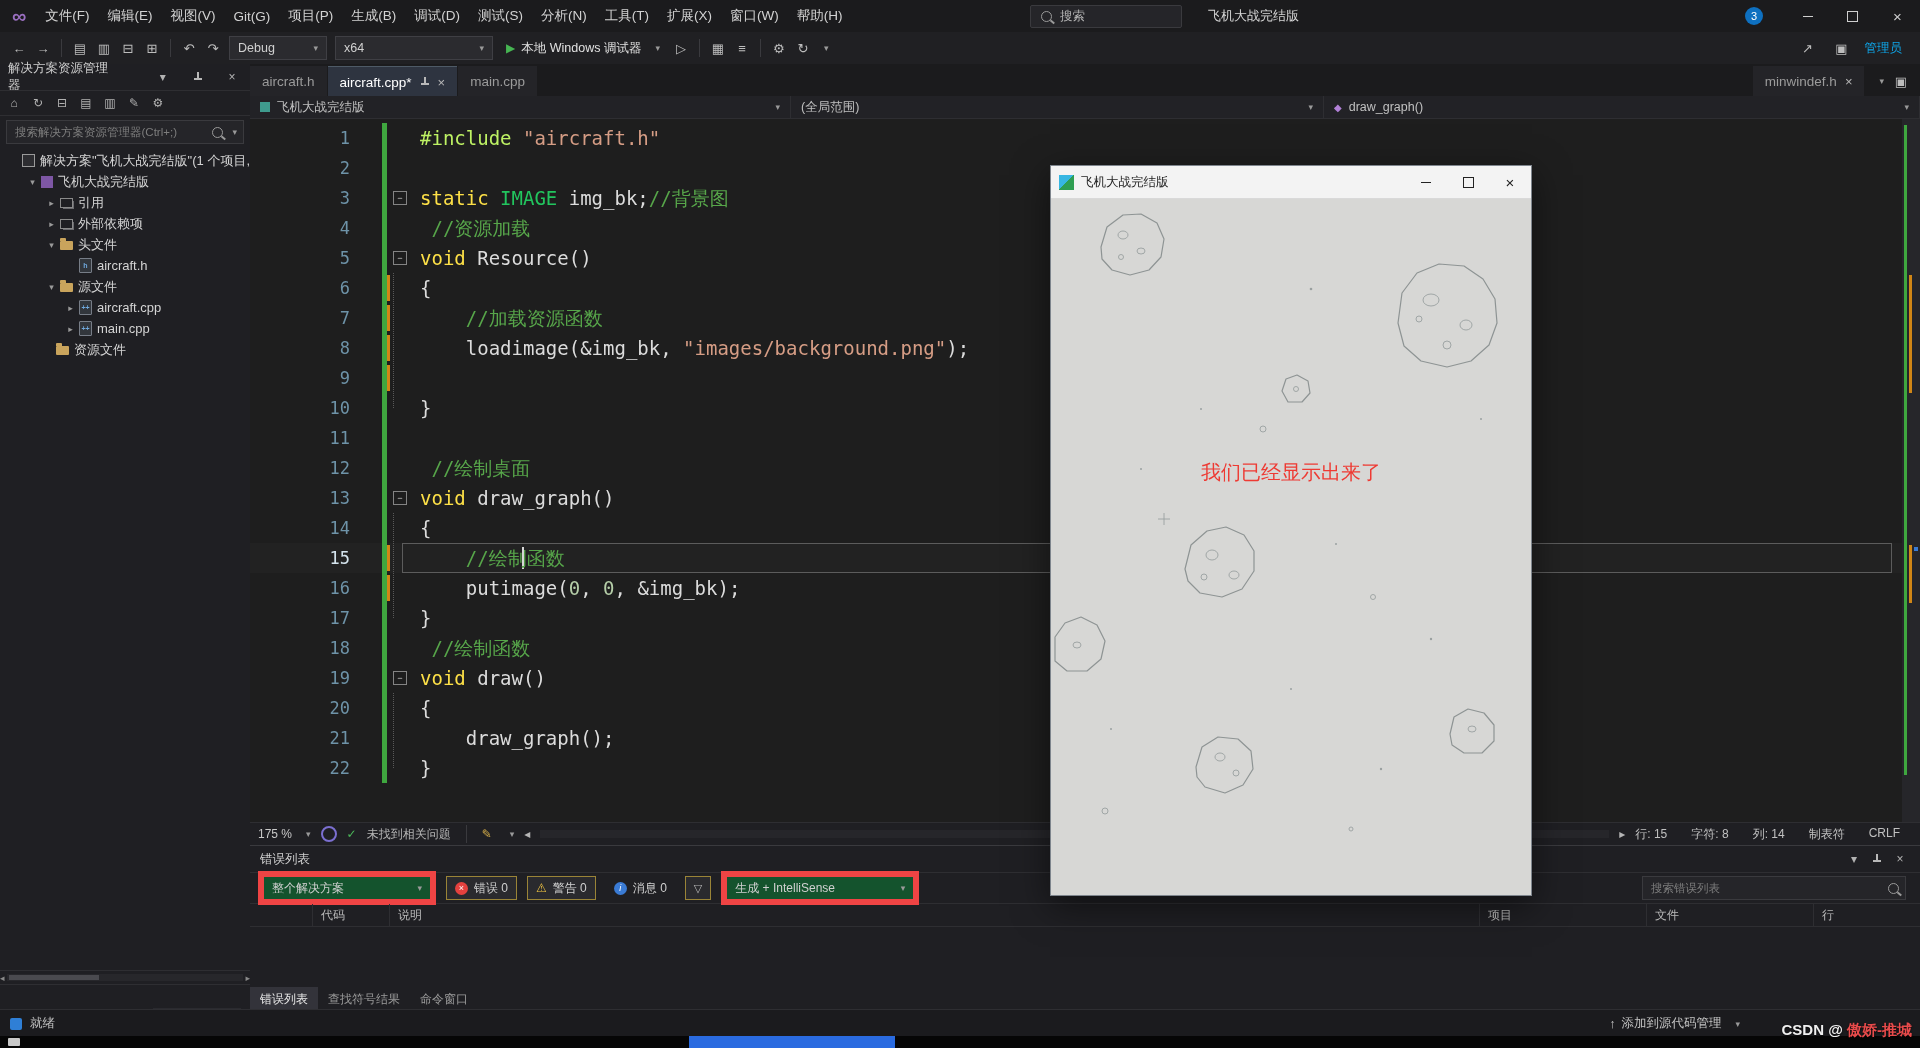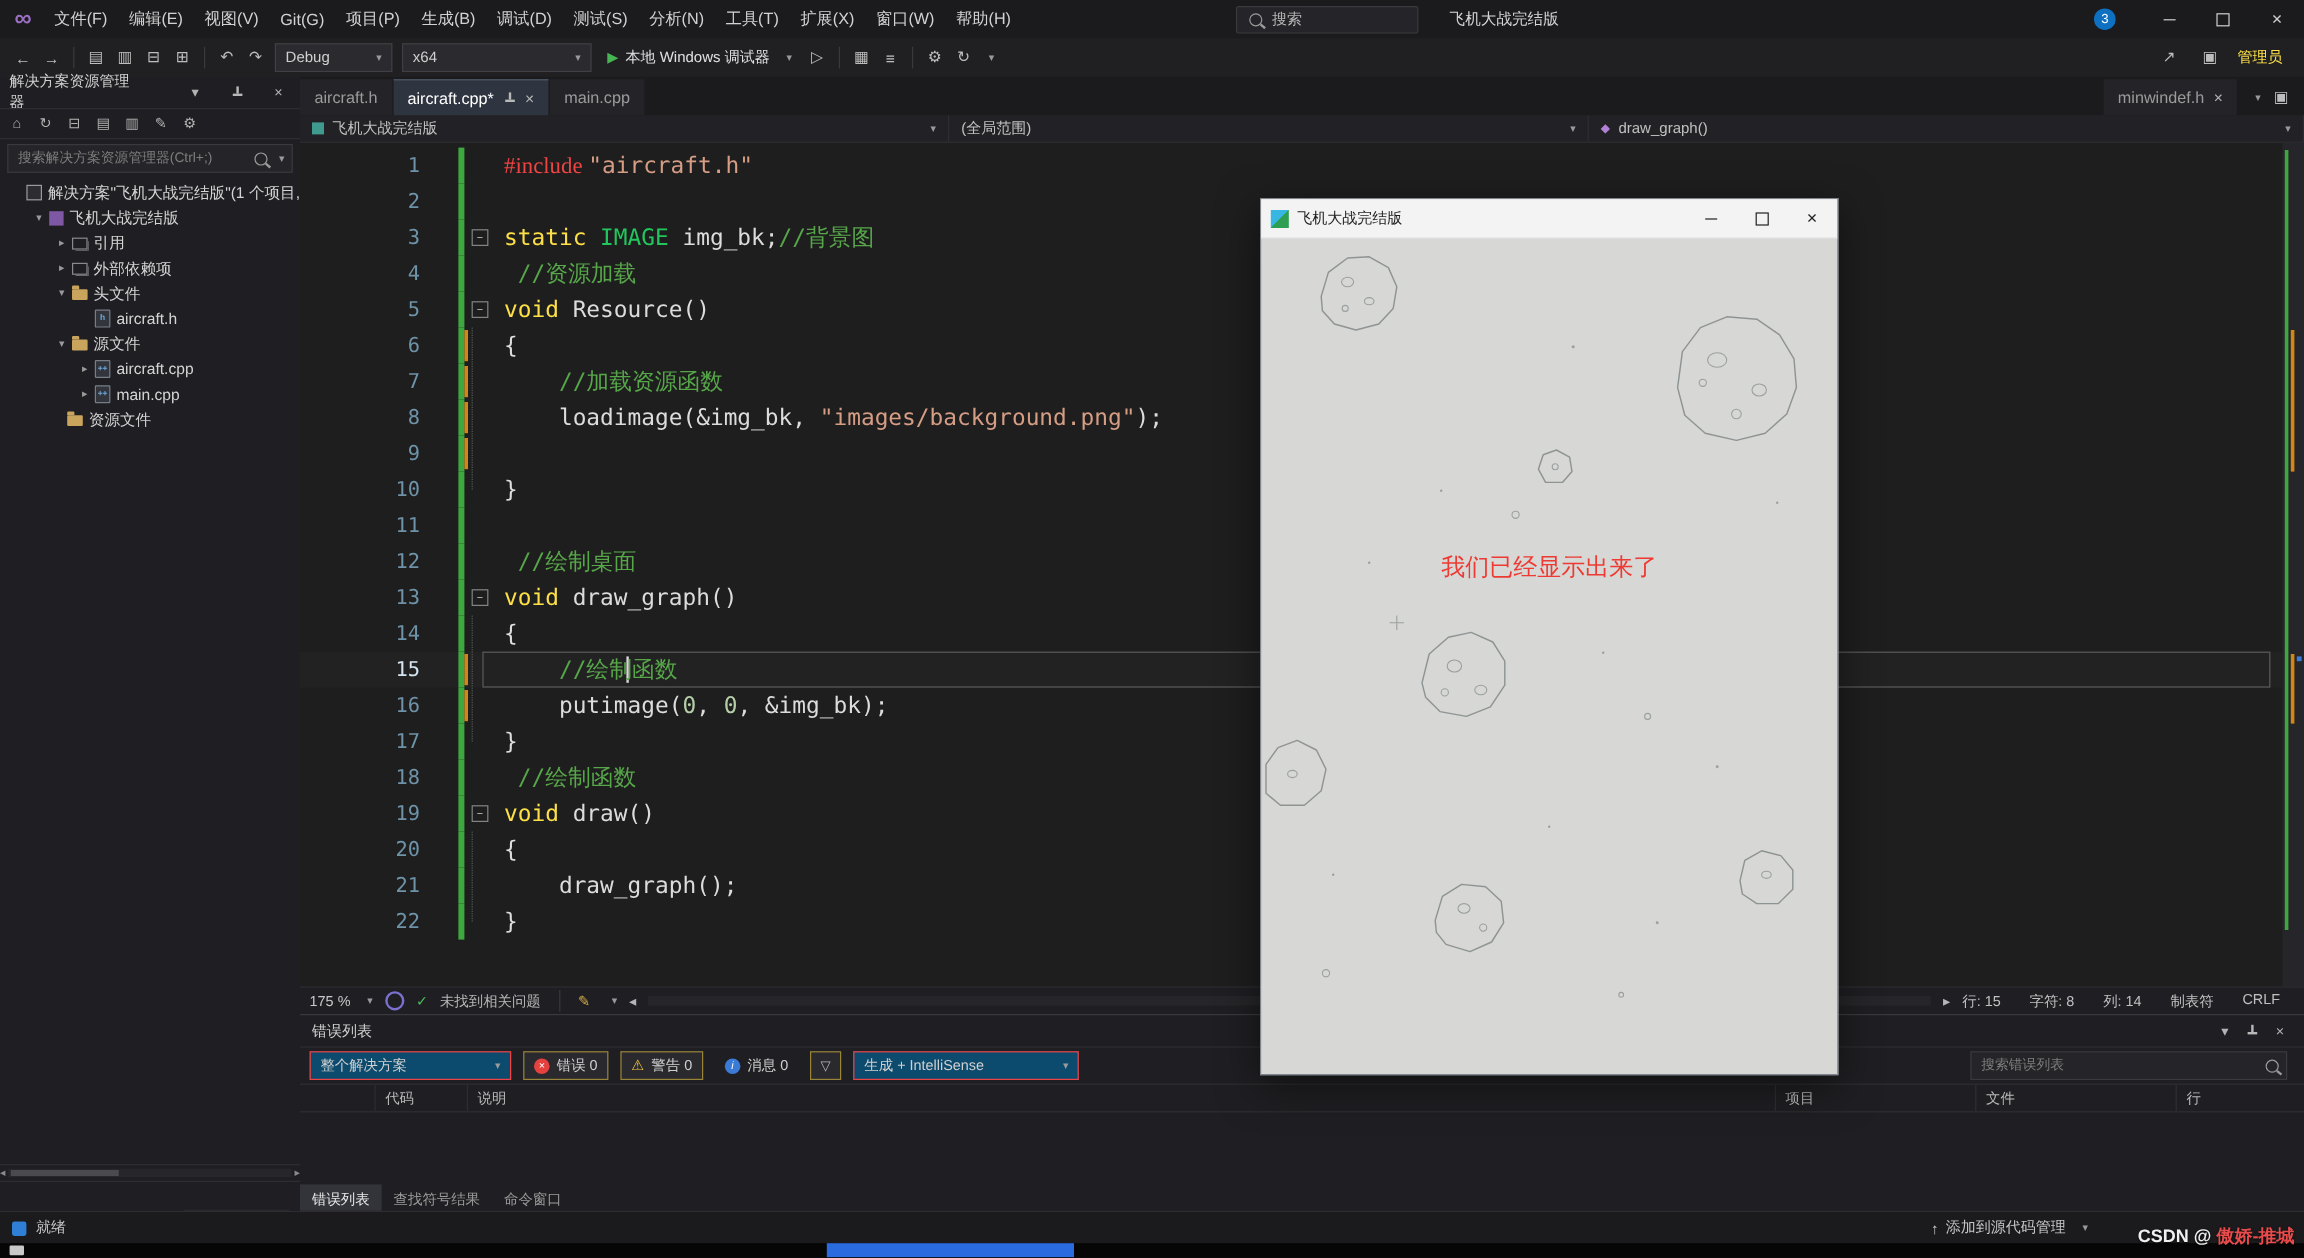--- a/index.html
+++ b/index.html
@@ -25,21 +25,21 @@
            display:flex;align-items:center;padding:0 8px;gap:2px;}
   .tbi{min-width:22px;height:24px;display:flex;align-items:center;justify-content: center;color:#bdbdbd;font-size:13px;}
   .tsep{width:1px;height:18px;background:#3a3a3e;margin:0 5px;}
   .tb-select{height:22px;border:1px solid #3f3f44;background:#2b2b2f;display:flex;align-items:center;
              justify-content:space-between;padding:0 8px;font-size:12.5px;color:#d0d0d0;margin:0 3px;}
   .tb-select.cfg{width:80px;} .tb-select.plat{width:140px;}
   .ddc{color:#9a9a9a;font-size:9px;margin-left:8px;}
   .tb-run{display:flex;align-items:center;gap:6px;padding:0 8px;height:24px;color:#e0e0e0;font-size:12.5px;}
   .play-green{color:#46b552;font-size:12px;}
   .tb-right{margin-left:auto;display:flex;align-items:center;gap:12px;padding-right:10px;}
-  .admin-label{font-size:12.5px;color:#fde047;font-family:Liberation Serif, serif;}
+  .admin-label{font-size:12.5px;color:#0ea5e9;font-family:Liberation Serif, serif;}
   
   #sidebar{position:absolute;left:0;top:64px;width:250px;bottom:39px;background:#1f1f23;border-right:1px solid #2e2e32;
            display:flex;flex-direction:column;}
   .sb-header{height:26px;display:flex;align-items:center;padding:0 8px;font-size:12.5px;color:#d0d0d0;gap:20px;}
   .sb-header .sp{flex:1;}
   .sb-toolbar{height:24px;display:flex;align-items:center;gap:4px;padding:0 4px;border-top:1px solid #2e2e32;border-bottom:1px solid #2e2e32;}
   .sbi{min-width:20px;height:20px;display:flex;align-items:center;justify-content:center;color:#b2b2b2;font-size:12px;}
   .sb-search{margin:4px 6px;height:22px;background:#252529;border:1px solid #3a3a3e;display:flex;align-items:center;padding:0 6px;gap:1px;}
   .sb-search input{flex:1;background:transparent;border:none;outline:none;color:#c0c0c0;font-size:11.5px;font-family:inherit;min-width:0;}
   .sb-search input::placeholder{color:#7d7d7d;}
@@ -82,21 +82,21 @@
   .ln{width:100px;padding-right:6px;text-align:right;color:#6e93a8;flex:none;
       font-family:"DejaVu Sans Mono","Liberation Mono",monospace;font-size:17px;}
   .gut{width:34px;position:relative;flex:none;height:100%;}
   .gut .g{position:absolute;left:26px;top:0;bottom:0;width:5px;background:#3fa73f;}
   .gut .o{position:absolute;left:31px;top:2px;bottom:2px;width:3px;background:#d18616;}
   .fold-col{width:20px;flex:none;display:flex;align-items:center;justify-content:center;height:100%;}
   .fold-box{width:12px;height:12px;border:1px solid #848484;background:#1e1e1e;color:#cfcfcf;font-size:9px;
             display:flex;align-items:center;justify-content:center;}
   .codetxt{flex:1;font-family:"DejaVu Sans Mono","Liberation Mono",monospace;font-size:19px;white-space:pre;padding-left:10px;}
   .tk-k{color:#fde047;} .tk-t{color:#22c55e;} .tk-c{color:#57a64a;} .tk-s{color:#d69d85;}
-  .tk-num{color:#b5cea8;} .tk-d{color:#dcdcdc;} .tk-p{color:#ef4444;font-family:Liberation Serif, serif;}
+  .tk-num{color:#b5cea8;} .tk-d{color:#dcdcdc;} .tk-p{color:#bef264;}
   .code-line.current{background:rgba(120,120,120,0.05);}
   .code-line.current::before{content:'';position:absolute;left:152px;right:10px;top:0;bottom:0;border:1px solid #5c5c5c;pointer-events:none;}
   .code-line.current .ln{color:#d5e4ee;}
   .fold-guide{position:absolute;left:143px;width:0;border-left:1px dotted #5a5a5a;}
   #caret{position:absolute;left:272px;top:428px;width:2px;height:22px;background:#dcdcdc;}
   #vscroll{position:absolute;top:55px;right:0;width:18px;bottom:22px;background:#26262a;}
   .vmark{position:absolute;}
   .vm-g{left:2px;width:3px;background:#3fa73f;}
   .vm-o{left:7px;width:3px;background:#d18616;}
   .vm-b{right:2px;width:4px;background:#3a7bd5;}
@@ -106,21 +106,21 @@
   .ls-ico{width:12px;height:12px;border-radius:50%;border:2px solid #7b6fd0;}
   .ok-ico{color:#4cbb5a;font-size:12px;}
   .broom-ico{color:#d8b04a;font-size:12px;}
   .hstrack{flex:1;height:8px;background:#26262a;}
   .pos-cells{display:flex;gap:24px;color:#c0c0c0;padding-right:12px;}
   
   #errorpanel{position:absolute;left:250px;right:0;top:845px;height:164px;background:#1f1f23;border-top:1px solid #3a3a3e;}
   .ep-header{height:26px;display:flex;align-items:center;padding:0 10px;font-size:12.5px;color:#d0d0d0;gap:8px;}
   .ep-header .sp{flex:1;}
   .ep-toolbar{height:30px;display:flex;align-items:center;gap:10px;padding:0 8px;border-top:1px solid #2e2e32;border-bottom:1px solid #2e2e32;}
-  .ep-sel{height:22px;border:1px solid #ef4444;background:#0c4a6e;display:flex;align-items:center;justify-content:space-between;
+  .ep-sel{height:22px;border:6px solid #ef4444;background:#14532d;display:flex;align-items:center;justify-content:space-between;
           padding:0 8px;font-size:12px;color:#d0d0d0;text-align:right;}
   .ep-sel.scope{width:150px;} .ep-sel.build{width:170px;}
   .ep-btn{height:22px;display:flex;align-items:center;gap:6px;padding:0 8px;font-size:12px;color:#d0d0d0;}
   .ep-btn.bordered{border:1px solid #9a8437;background:#2a2a2e;}
   .ico-error{width:13px;height:13px;border-radius:50%;background:#e5413e;color:#fff;font-size:9px;display:flex;align-items:center;justify-content:center;}
   .ico-error::before{content:'×';}
   .ico-warn{color:#f5c842;font-size:12px;}
   .ico-info{width:13px;height:13px;border-radius:50%;background:#3a7bd5;color:#fff;font-size:9px;font-style:italic;display:flex;align-items:center;justify-content:center;}
   .ico-info::before{content:'i';}
   .ico-filter{color:#b5b5b5;font-size:11px;}

